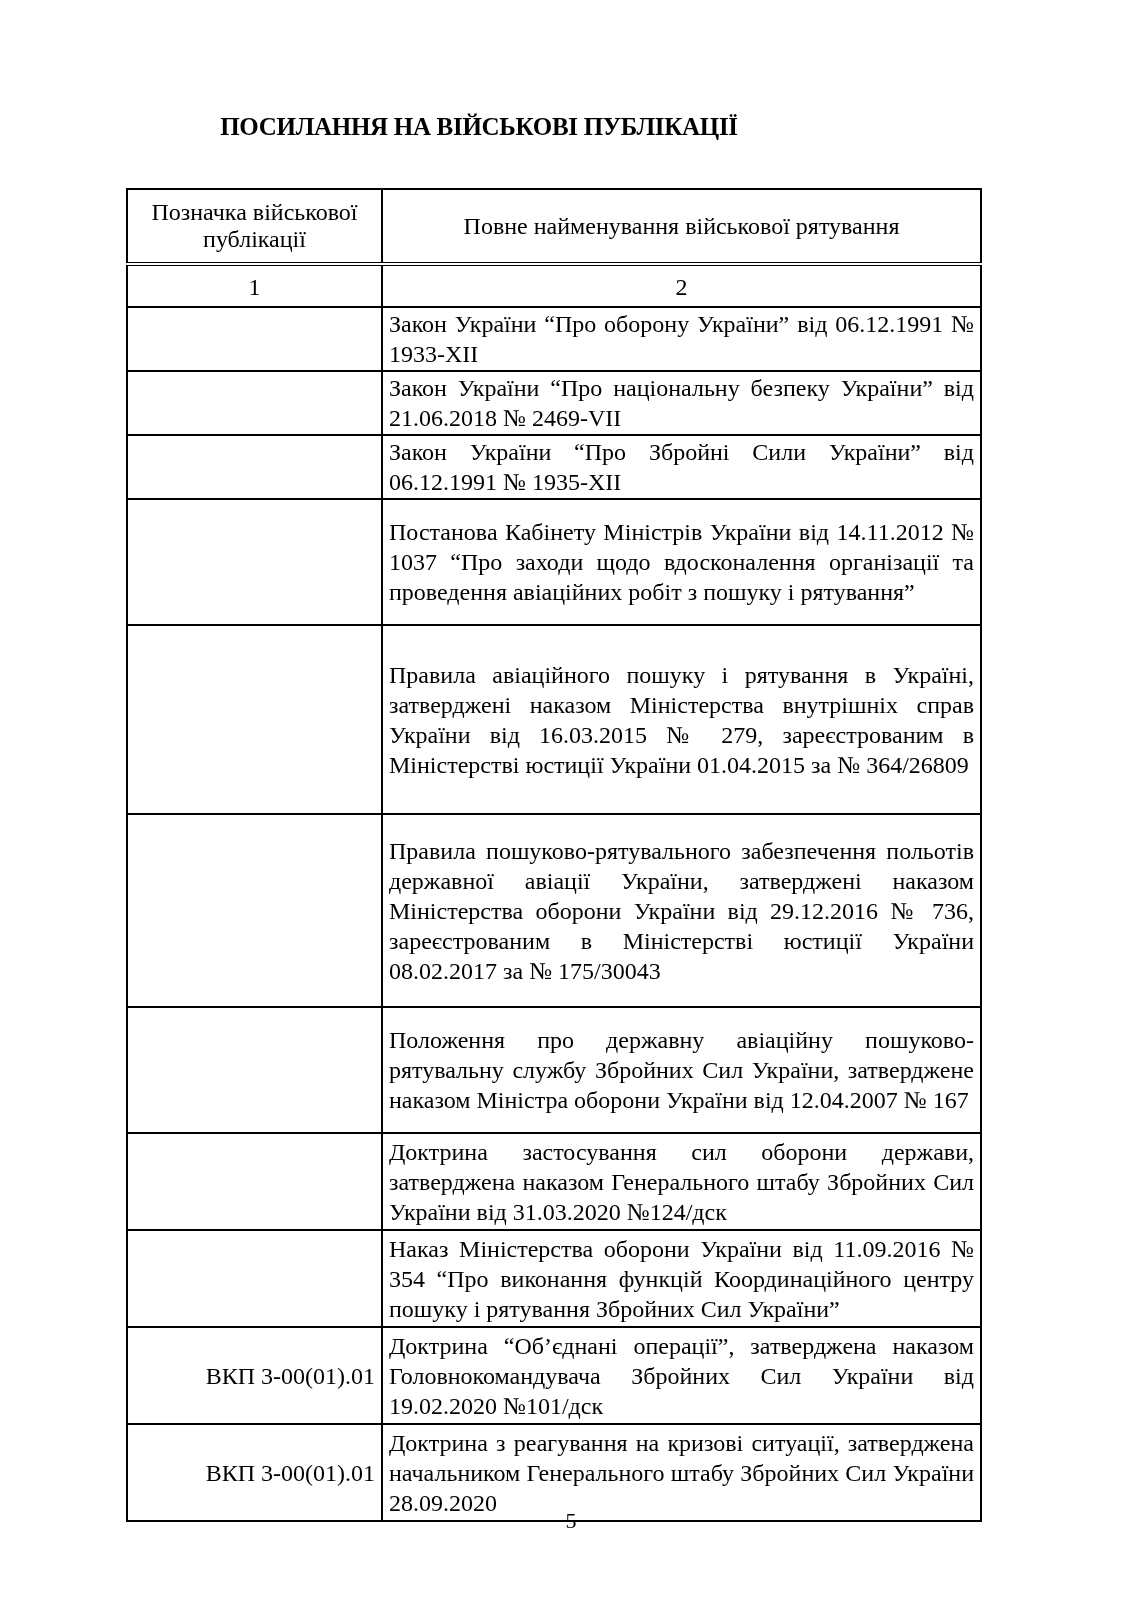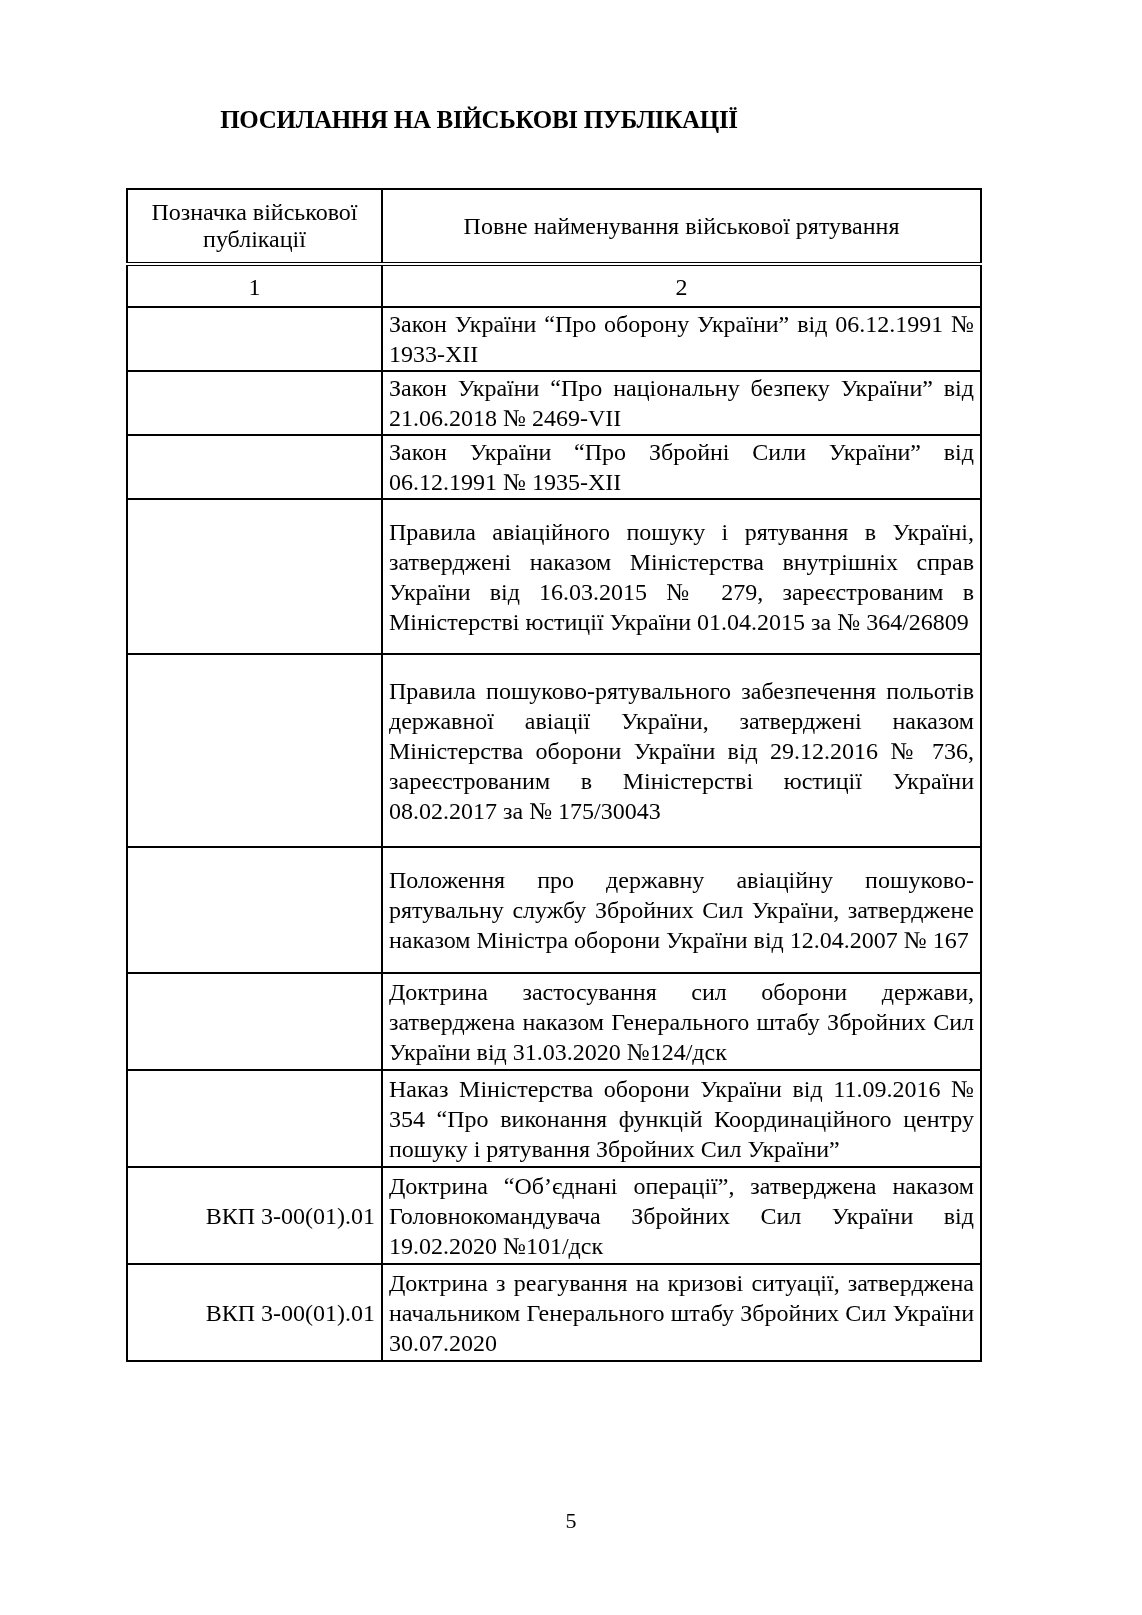--- a/index.html
+++ b/index.html
@@ -1,18 +1,18 @@
 <!DOCTYPE html>
 <html><head>
 <meta charset="utf-8">
 <style>
   html, body { margin: 0; padding: 0; background: #ffffff; }
   body { width: 1142px; height: 1615px; position: relative; overflow: hidden;
          font-family: "Liberation Serif", "DejaVu Serif", serif; color: #000; }
-  .title { position: absolute; top: 106px; left: 0; width: 958px; text-align: center;
+  .title { position: absolute; top: 113px; left: 0; width: 958px; text-align: center;
            font-weight: bold; font-size: 25px; letter-spacing: -0.3px; }
   table.refs { position: absolute; left: 126px; top: 188px; width: 854px;
                border-collapse: collapse; table-layout: fixed; }
   table.refs td { border: 2px solid #000; font-size: 24px; line-height: 30px;
                   padding: 0 6px; vertical-align: middle; }
   col.c1 { width: 255px; }
   col.c2 { width: 599px; }
   tr.head td { height: 72px; text-align: center; line-height: 27px; }
   tr.head td { border-bottom: 4px double #000; }
   tr.nums td { height: 38px; text-align: center; padding-top: 2px; }
@@ -44,21 +44,25 @@
     <td class="name">Закон України “Про оборону України” від 06.12.1991 № 1933-XII</td>
   </tr>
   <tr style="height:64px">
     <td class="code"></td>
     <td class="name">Закон України “Про національну безпеку України” від 21.06.2018 № 2469-VII</td>
   </tr>
   <tr style="height:64px">
     <td class="code"></td>
     <td class="name">Закон України “Про Збройні Сили України” від 06.12.1991 № 1935-XII</td>
   </tr>
-  <tr style="height:155px">
+  <tr style="height:126px">
+    <td class="code"></td>
+    <td class="name">Постанова Кабінету Міністрів України від 14.11.2012 № 1037 “Про заходи щодо вдосконалення організації та проведення авіаційних робіт з пошуку і рятування”</td>
+  </tr>
+  <tr style="height:189px">
     <td class="code"></td>
     <td class="name">Правила авіаційного пошуку і рятування в Україні, затверджені наказом Міністерства внутрішніх справ України від 16.03.2015 № 279, зареєстрованим в Міністерстві юстиції України 01.04.2015 за № 364/26809</td>
   </tr>
   <tr style="height:193px">
     <td class="code"></td>
     <td class="name">Правила пошуково-рятувального забезпечення польотів державної авіації України, затверджені наказом Міністерства оборони України від 29.12.2016 № 736, зареєстрованим в Міністерстві юстиції України 08.02.2017 за № 175/30043</td>
   </tr>
   <tr style="height:126px">
     <td class="code"></td>
     <td class="name">Положення про державну авіаційну пошуково-рятувальну службу Збройних Сил України, затверджене наказом Міністра оборони України від 12.04.2007 № 167</td>
@@ -70,18 +74,18 @@
   <tr style="height:97px">
     <td class="code"></td>
     <td class="name">Наказ Міністерства оборони України від 11.09.2016 № 354 “Про виконання функцій Координаційного центру пошуку і рятування Збройних Сил України”</td>
   </tr>
   <tr style="height:97px">
     <td class="code">ВКП 3-00(01).01</td>
     <td class="name">Доктрина “Об’єднані операції”, затверджена наказом Головнокомандувача Збройних Сил України від 19.02.2020 №101/дск</td>
   </tr>
   <tr style="height:97px">
     <td class="code">ВКП 3-00(01).01</td>
-    <td class="name">Доктрина з реагування на кризові ситуації, затверджена начальником Генерального штабу Збройних Сил України 30.07.2020</td>
+    <td class="name">Доктрина з реагування на кризові ситуації, затверджена начальником Генерального штабу Збройних Сил України 28.09.2020</td>
   </tr>
 </tbody>
   </table>
 
 <div class="page-num">5</div>
 
 </body></html>

